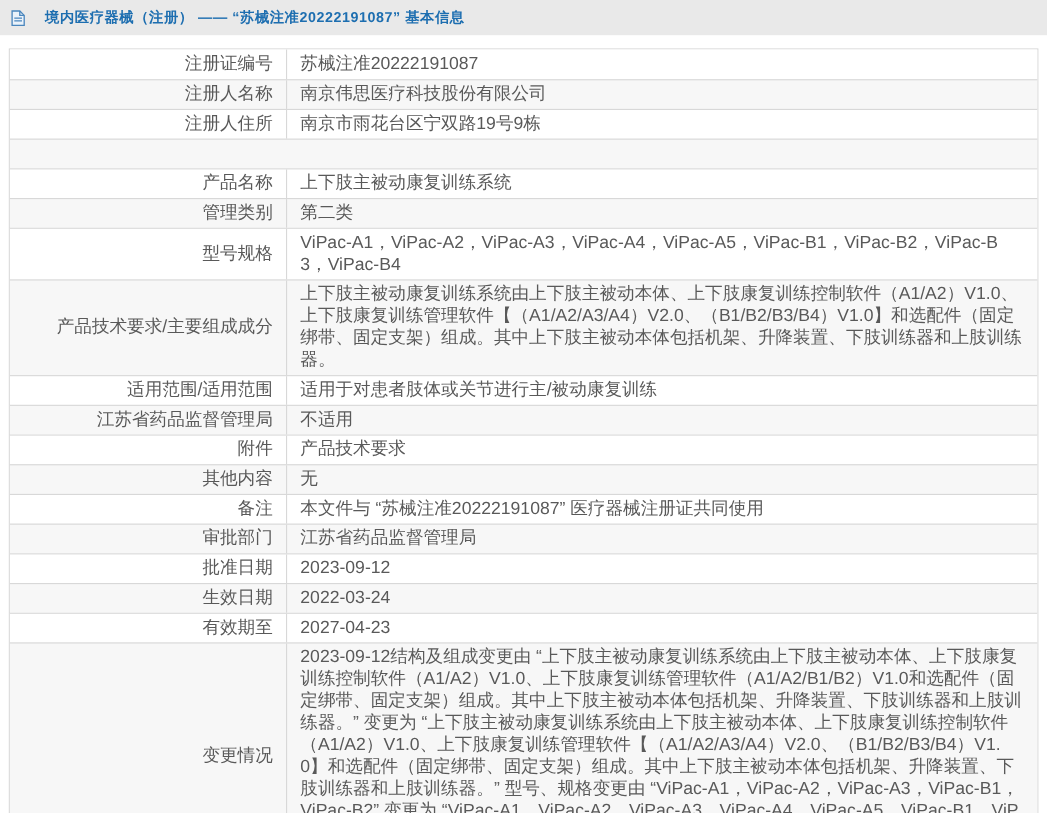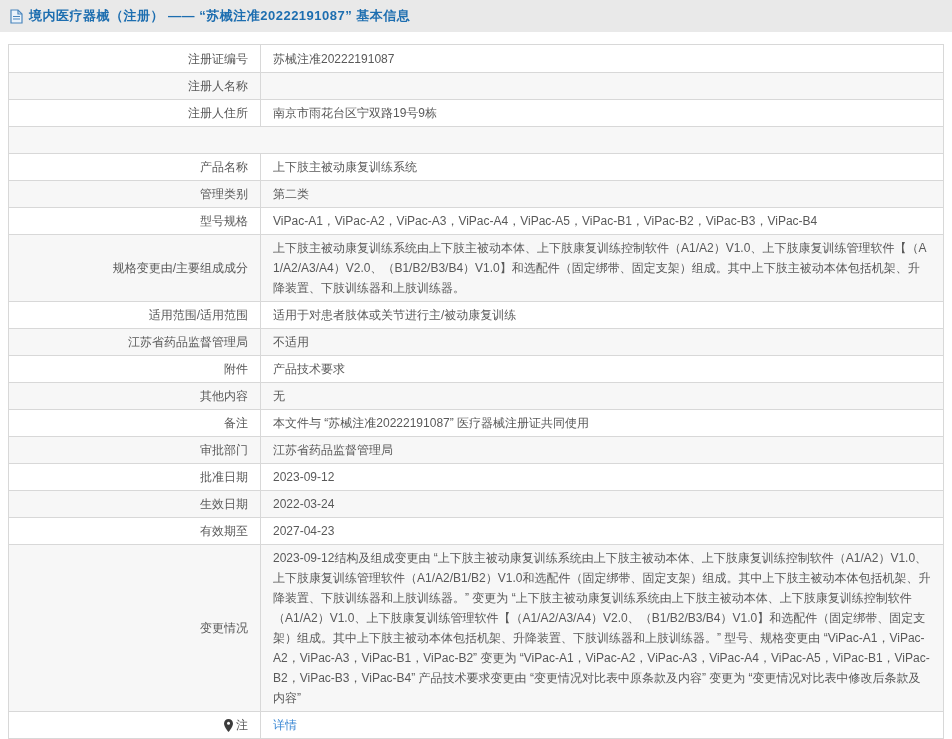--- a/index.html
+++ b/index.html
@@ -12,21 +12,21 @@
   }
   .page { width: 952px; min-height: 739px; background: #ffffff; }
 
   
   .header-bar {
     height: 32px;
     background: #e9e9e9;
     display: flex;
     align-items: center;
     padding: 0 10px;
-    gap: 6px;
+    gap: 18px;
   }
   .doc-icon { display: inline-flex; align-items: center; flex: 0 0 auto; }
   .header-title {
     color: #1d6eb0;
     font-size: 13px;
     font-weight: bold;
     letter-spacing: 0.5px;
     white-space: nowrap;
   }
 
@@ -38,21 +38,21 @@
   }
   .row {
     display: flex;
     min-height: 27px;
     background: #ffffff;
   }
   .row + .row { border-top: 1px solid #d8d8d8; }
   .row:nth-child(even) { background: #f7f7f7; }
 
   .cell {
-    font-size: 12px;
+    font-size: 16px;
     line-height: 20px;
     color: #595959;
     padding: 3px 12px;
     display: flex;
     align-items: center;
   }
   .cell.label {
     width: 252px;
     min-width: 252px;
     justify-content: flex-end;
@@ -106,20 +106,23 @@
     <div class="cell value">
           <span>苏械注准20222191087</span>
         </div>
   </div>
 
   <div class="row">
     <div class="cell label">
 
       <span class="label-text">注册人名称</span>
     </div>
+    <div class="cell value">
+          <span>南京伟思医疗科技股份有限公司</span>
+        </div>
   </div>
 
   <div class="row">
     <div class="cell label">
 
       <span class="label-text">注册人住所</span>
     </div>
     <div class="cell value">
           <span>南京市雨花台区宁双路19号9栋</span>
         </div>
@@ -154,21 +157,21 @@
       <span class="label-text">型号规格</span>
     </div>
     <div class="cell value">
           <span>ViPac-A1，ViPac-A2，ViPac-A3，ViPac-A4，ViPac-A5，ViPac-B1，ViPac-B2，ViPac-B3，ViPac-B4</span>
         </div>
   </div>
 
   <div class="row">
     <div class="cell label">
 
-      <span class="label-text">规格变更由/主要组成成分</span>
+      <span class="label-text">产品技术要求/主要组成成分</span>
     </div>
     <div class="cell value">
           <span>上下肢主被动康复训练系统由上下肢主被动本体、上下肢康复训练控制软件（A1/A2）V1.0、上下肢康复训练管理软件【（A1/A2/A3/A4）V2.0、（B1/B2/B3/B4）V1.0】和选配件（固定绑带、固定支架）组成。其中上下肢主被动本体包括机架、升降装置、下肢训练器和上肢训练器。</span>
         </div>
   </div>
 
   <div class="row">
     <div class="cell label">
 
       <span class="label-text">适用范围/适用范围</span>

